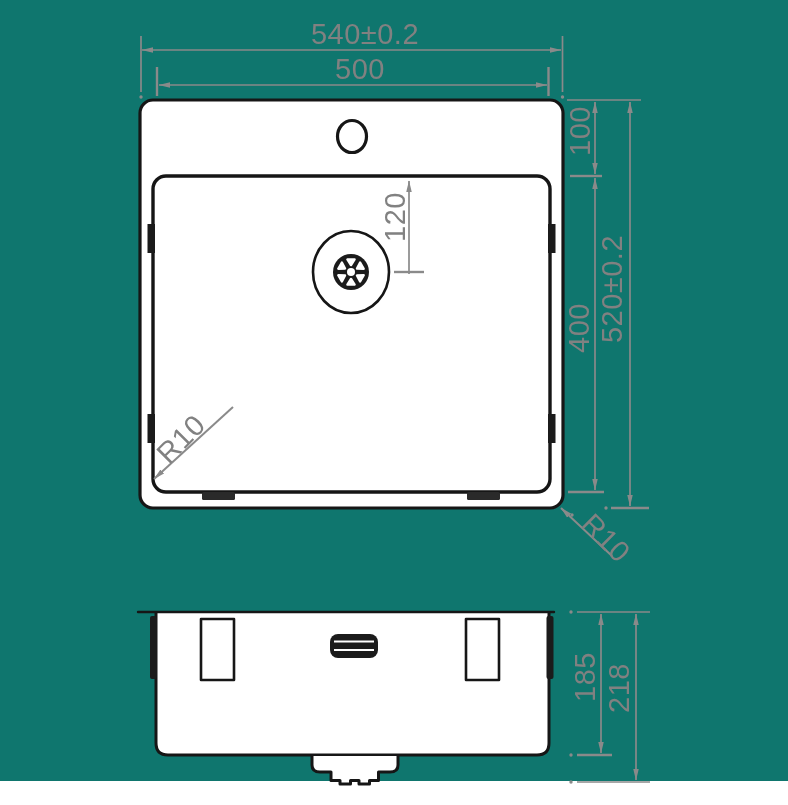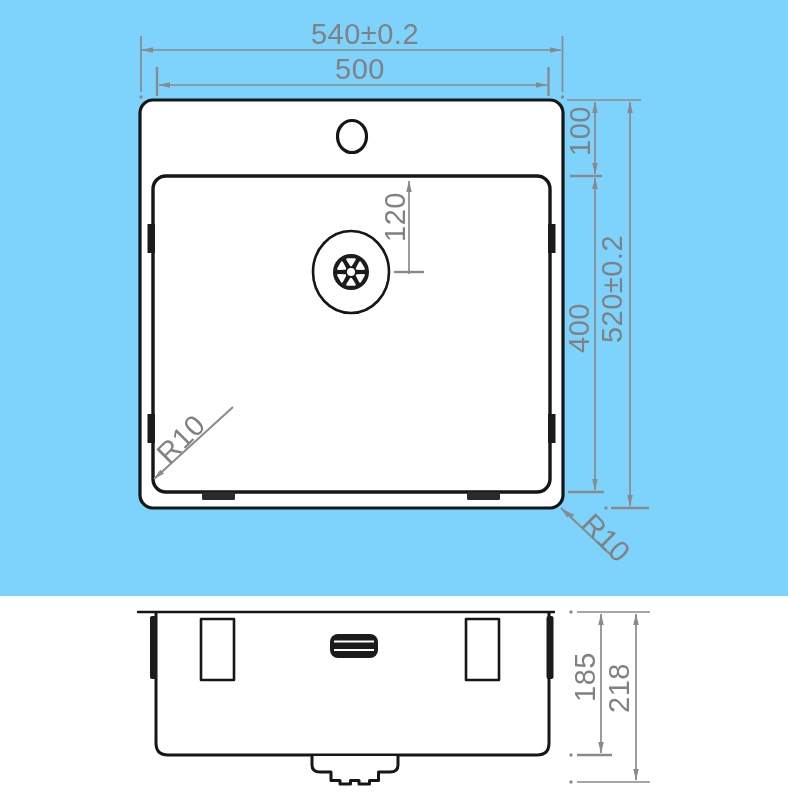--- a/index.html
+++ b/index.html
@@ -6,22 +6,22 @@
     margin: 0;
     padding: 0;
     background: #ffffff;
     width: 788px;
     height: 805px;
     overflow: hidden;
   }
   .canvas {
     position: relative;
     width: 788px;
-    height: 596px;
-    background: #7dd3fc;
+    height: 781px;
+    background: #0f766e;
   }
   svg { display: block; }
   
   .ink {
     stroke: #161616;
     fill: none;
     stroke-width: 3;
     stroke-linecap: round;
     stroke-linejoin: round;
   }

